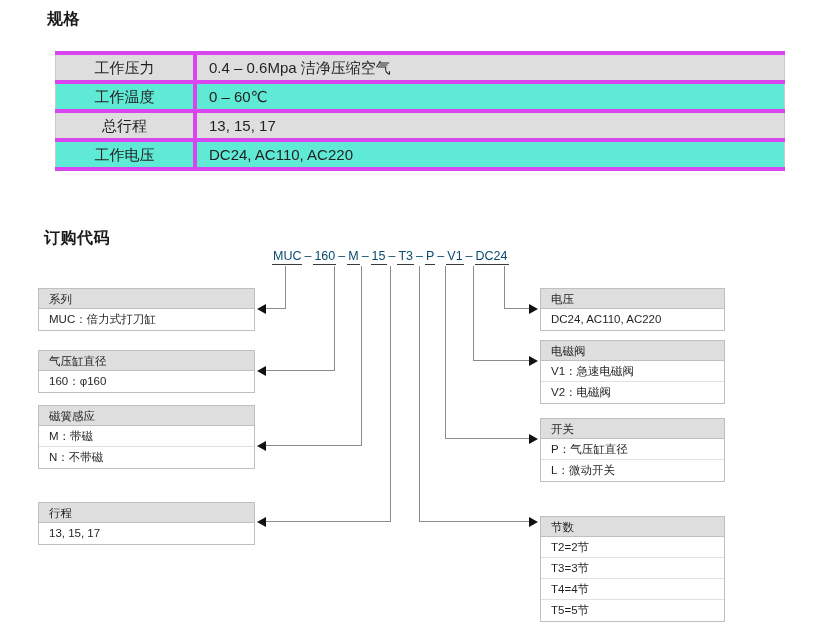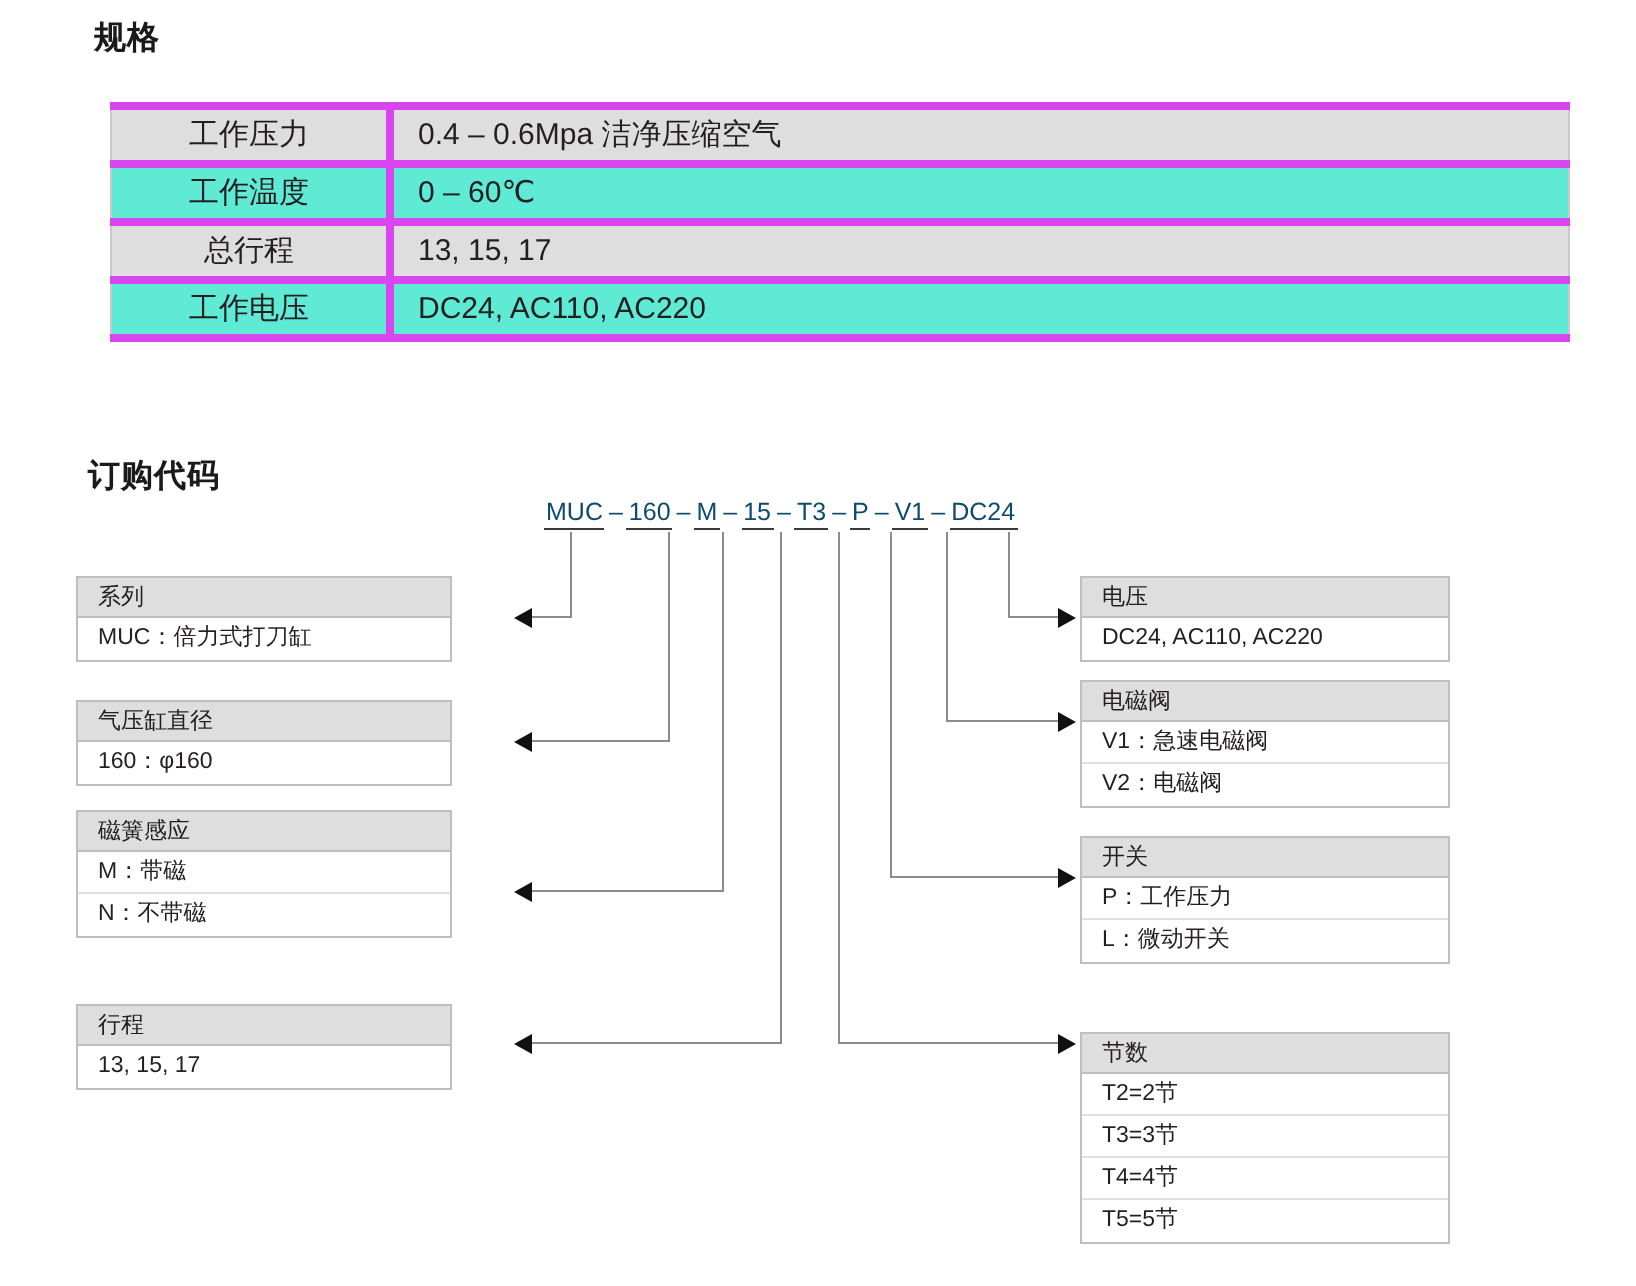--- a/index.html
+++ b/index.html
@@ -98,21 +98,21 @@
     height: 21px;
     line-height: 21px;
     padding-left: 10px;
     color: #231f20;
     border-bottom: 1px solid #e0e0e0;
     box-sizing: border-box;
     background: #ffffff;
   }
   .opt-box .row:last-child { border-bottom: none; }
 
-  .box-left  { left: 38px;  width: 188px; }
+  .box-left  { left: 38px;  width: 217px; }
   .box-right { left: 540px; width: 185px; }
 
   
   .ln {
     position: absolute;
     background: #8c8c8c;
   }
   .ln.h { height: 1px; }
   .ln.v { width: 1px; }
   .arrow {
@@ -193,21 +193,21 @@
 </div>
 
 <div class="opt-box box-right" style="top:340px;">
   <div class="hdr">电磁阀</div>
   <div class="row">V1：急速电磁阀</div>
   <div class="row">V2：电磁阀</div>
 </div>
 
 <div class="opt-box box-right" style="top:418px;">
   <div class="hdr">开关</div>
-  <div class="row">P：工作压力</div>
+  <div class="row">P：气压缸直径</div>
   <div class="row">L：微动开关</div>
 </div>
 
 <div class="opt-box box-right" style="top:516px;">
   <div class="hdr">节数</div>
   <div class="row">T2=2节</div>
   <div class="row">T3=3节</div>
   <div class="row">T4=4节</div>
   <div class="row">T5=5节</div>
 </div>

